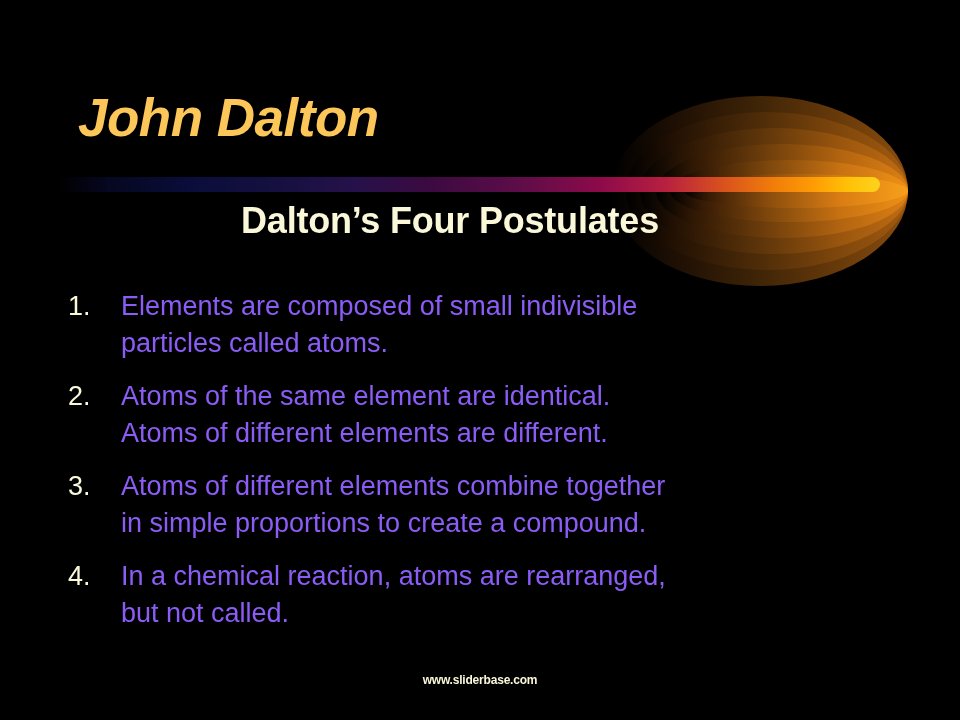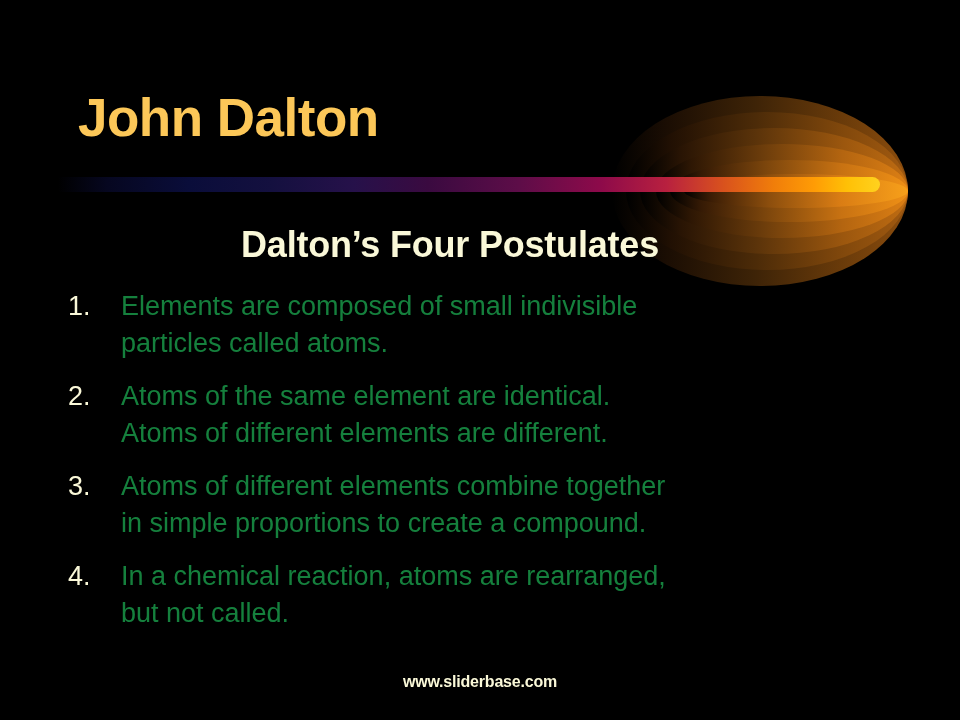--- a/index.html
+++ b/index.html
@@ -94,29 +94,30 @@
         #ffd21e 100%);
   }
 
   
   #title-john-dalton {
     position: absolute;
     left: 78px;
     top: 87px;
     font-size: 53px;
     font-weight: bold;
+    font-style: italic;
     color: #fcc758;
     letter-spacing: -0.5px;
     white-space: nowrap;
   }
 
   #subtitle-postulates {
     position: absolute;
     left: 0;
-    top: 224px;
+    top: 200px;
     width: 900px;
     text-align: center;
     font-size: 36px;
     font-weight: bold;
     color: #faf8d8;
     letter-spacing: -0.2px;
     white-space: nowrap;
   }
 
   #postulates-list {
@@ -136,31 +137,31 @@
     line-height: 37px;
     color: #faf8d8;
   }
   .postulate-number {
     flex: 0 0 auto;
     width: 53px;
     color: #faf8d8;
   }
   .postulate-text {
     flex: 1 1 auto;
-    color: #15803d;
+    color: #8b5cf6;
     white-space: pre-line;
   }
 
   #watermark {
     position: absolute;
     left: 0;
     top: 673px;
     width: 960px;
     text-align: center;
-    font-size: 16px;
+    font-size: 12px;
     font-weight: bold;
     color: #faf8d8;
     letter-spacing: -0.2px;
   }
 </style>
 </head>
 <body>
 
 <div id="slide">
 

